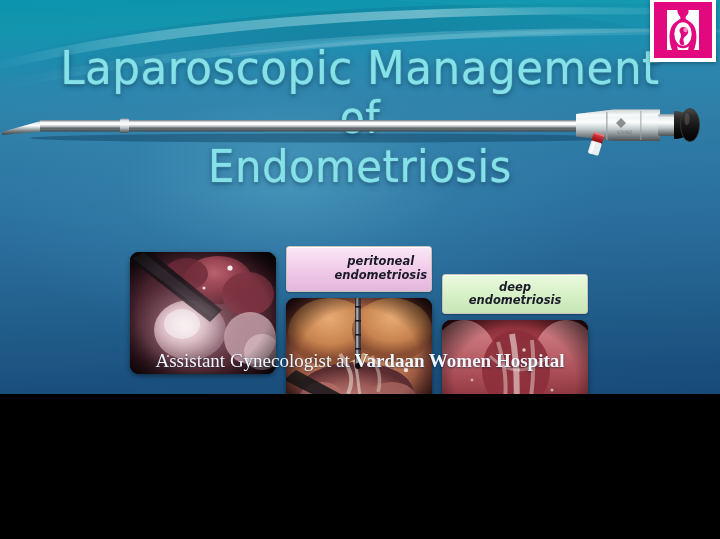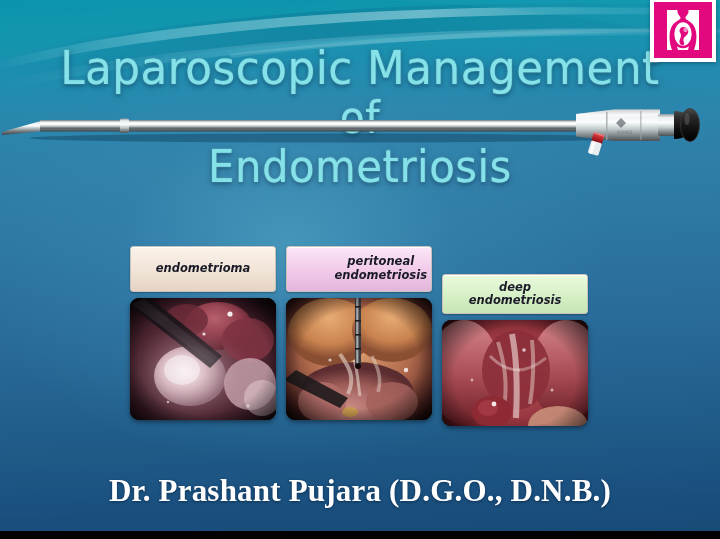--- a/index.html
+++ b/index.html
@@ -7,21 +7,21 @@
     padding: 0;
     background: #000;
   }
   body {
     font-family: "Liberation Sans", sans-serif;
   }
 
   #slide {
     position: relative;
     width: 720px;
-    height: 531px;
+    height: 394px;
     overflow: hidden;
     background:
       radial-gradient(ellipse 62% 58% at 40% 46%,
         rgba(90,175,205,0.55) 0%,
         rgba(60,140,180,0.30) 38%,
         rgba(20,80,130,0.00) 72%),
       linear-gradient(178deg,
         #0b93ad 0%,
         #1296ae 6%,
         #1b8fb0 13%,
@@ -308,23 +308,20 @@
                C 29 40, 31 38, 31 35.5
                C 31 33, 29 32, 29.5 30
                C 30 28, 31.5 27, 33 27 Z" fill="#e2097f"></path>
       <circle cx="35.5" cy="30" r="2.2" fill="#ffffff" opacity="0.55"></circle>
     </svg>
   </div>
 
   <div class="panels">
 
     <div class="panel">
-      <div class="panel-label" style="background:linear-gradient(180deg,#fbf3ea 0%,#f1e3d6 55%,#e5d4c4 100%);">
-        <span>endometrioma</span>
-      </div>
       <div class="panel-photo">
         <svg width="146" height="122" viewBox="0 0 146 122">
           <defs>
             <radialGradient id="p1bg" cx="48%" cy="55%" r="72%">
               <stop offset="0%" stop-color="#7d4a55"></stop>
               <stop offset="45%" stop-color="#5b2f3c"></stop>
               <stop offset="80%" stop-color="#33161f"></stop>
               <stop offset="100%" stop-color="#120709"></stop>
             </radialGradient>
             <radialGradient id="p1glow" cx="40%" cy="62%" r="42%">
@@ -482,16 +479,16 @@
             <stop offset="58%" stop-color="#000000" stop-opacity="0"></stop>
             <stop offset="100%" stop-color="#000000" stop-opacity="0.82"></stop>
           </radialGradient>
           <rect width="146" height="122" fill="url(#p3vig)"></rect>
         </svg>
       </div>
     </div>
   </div>
 
   <div class="credits">
-    <div class="presenter-name">Dr. Prashant Pujara (D.G.O., D.N.B.)</div>
+    <div class="presenter-role"><span>Assistant Gynecologist at </span><b>Vardaan Women Hospital</b></div>
   </div>
 
 </div>
 
 </body></html>

